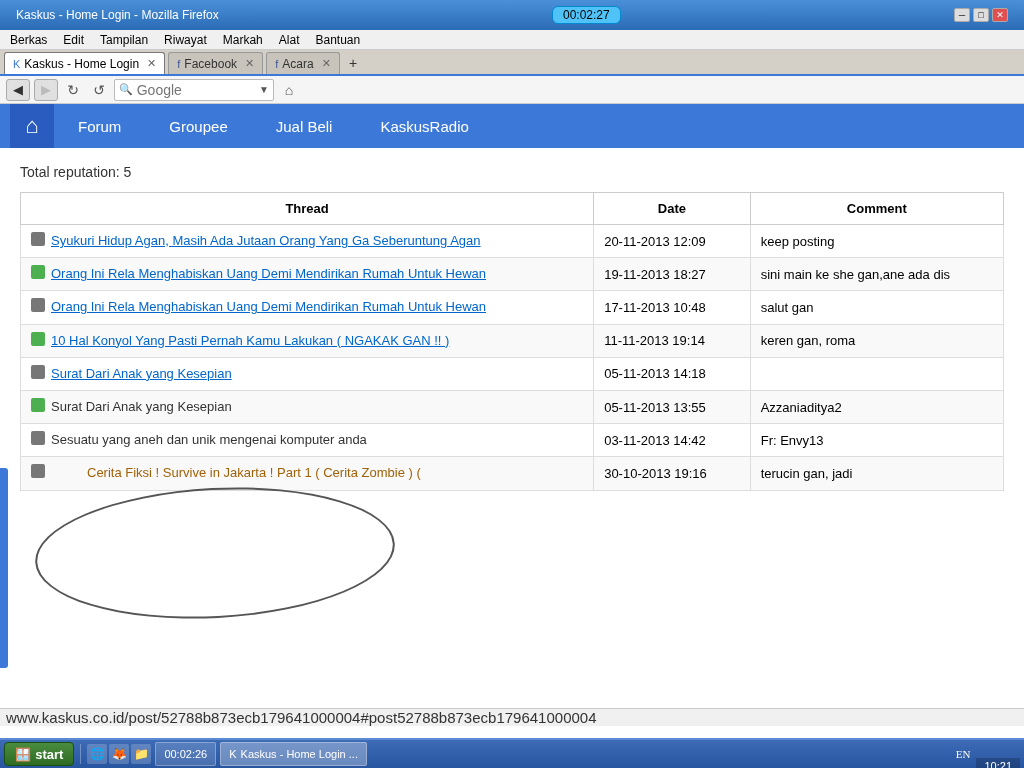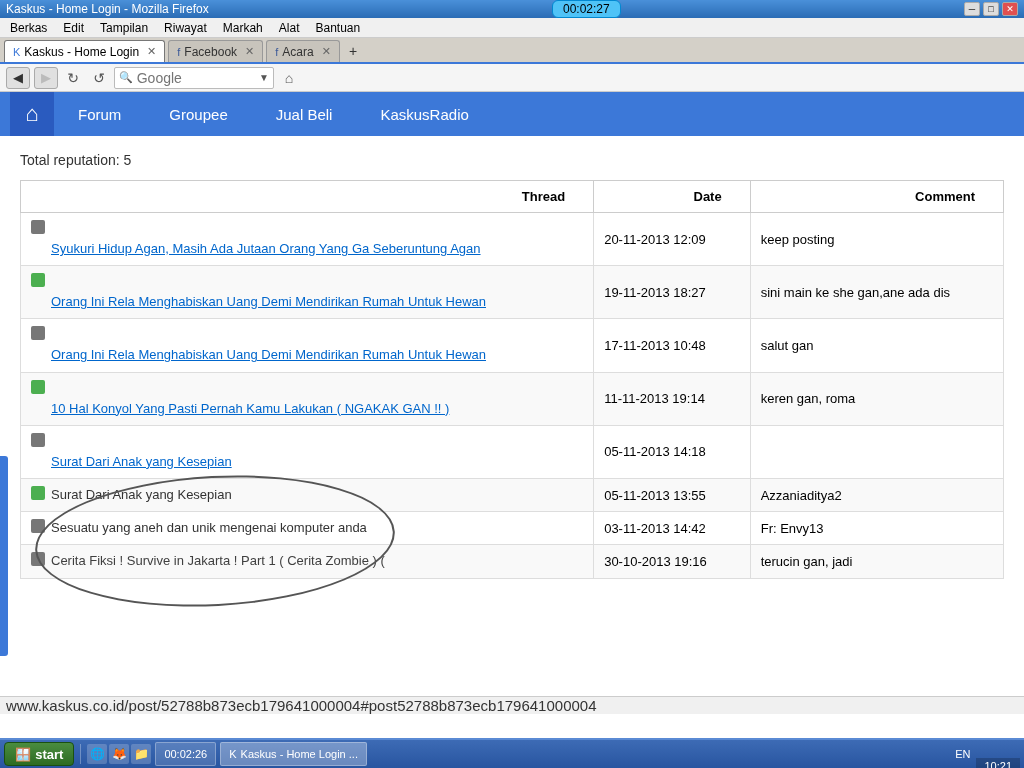--- a/index.html
+++ b/index.html
@@ -1,25 +1,25 @@
 <!DOCTYPE html>
 <html><head>
   <meta charset="utf-8">
   <style>
     * { margin: 0; padding: 0; box-sizing: border-box; }
     body { font-family: Arial, sans-serif; font-size: 13px; background: #fff; overflow: hidden; }
 
     
     .window-titlebar {
       background: linear-gradient(to bottom, #4a90d9, #2a6cb5);
-      height: 18px;
+      height: 30px;
       display: flex;
       align-items: center;
       justify-content: space-between;
-      padding: 0 6px;
+      padding: 0 16px;
       color: white;
       font-size: 12px;
     }
     .window-titlebar .title { font-size: 12px; }
     .window-titlebar .timer {
       background: #4fc3f7;
       border: 1px solid #0288d1;
       padding: 1px 10px;
       font-size: 12px;
       color: #000;
@@ -209,21 +209,21 @@
     
     .thread-table {
       width: 100%;
       border-collapse: collapse;
       border: 1px solid #ccc;
     }
     .thread-table th {
       background: #fff;
       border: 1px solid #ccc;
       padding: 8px 28px;
-      text-align: right;
+      text-align: center;
       font-weight: bold;
       font-size: 13px;
       color: #000;
     }
     .thread-table td {
       border: 1px solid #ddd;
       padding: 7px 10px;
       vertical-align: middle;
       font-size: 13px;
     }
@@ -237,21 +237,20 @@
       vertical-align: middle;
       flex-shrink: 0;
     }
     .icon-gray { background: #777; }
     .icon-green { background: #4caf50; }
 
     .thread-link {
       color: #0066cc;
       text-decoration: underline;
       cursor: pointer;
-      margin-top: 20px;
     }
     .thread-cell { display: flex; align-items: flex-start; }
     .thread-text { line-height: 1.4; }
 
     .circle-annotation {
       position: absolute;
       border: 2px solid #555;
       border-radius: 50%;
       pointer-events: none;
       width: 360px;
@@ -300,21 +299,21 @@
     .taskbar-item.active {
       background: rgba(255,255,255,0.3);
     }
     .taskbar-right {
       margin-left: auto;
       display: flex; align-items: center; gap: 6px;
       color: white; font-size: 11px;
     }
     .sys-tray {
       display: flex; align-items: center; gap: 4px;
-      font-size: 11px; color: white;
+      font-size: 11px; color: white; font-family: Liberation Serif, serif;
     }
     .clock {
       background: rgba(0,0,0,0.2);
       padding: 2px 8px;
       font-size: 11px;
       color: white;
       margin-top: 23px;
     }
 
     .side-indicator {
@@ -470,21 +469,21 @@
               <span class="thread-text" style="color: rgb(51, 51, 51); text-decoration: none;">Sesuatu yang aneh dan unik mengenai komputer anda</span>
             </div>
           </td>
           <td style="white-space: nowrap; min-width: 130px;">03-11-2013 14:42</td>
           <td style="min-width: 100px;">Fr: Envy13</td>
         </tr>
         <tr>
           <td>
             <div class="thread-cell">
               <span class="thread-icon icon-gray"></span>
-              <span class="thread-text" style="color: #404040; text-decoration: none;">Cerita Fiksi ! Survive in Jakarta ! Part 1 ( Cerita Zombie ) (</span>
+              <span class="thread-text" style="color: #a16207; text-decoration: none; margin-left: 36px;">Cerita Fiksi ! Survive in Jakarta ! Part 1 ( Cerita Zombie ) (</span>
             </div>
           </td>
           <td style="white-space: nowrap; min-width: 130px;">30-10-2013 19:16</td>
           <td style="min-width: 100px;">terucin gan, jadi</td>
         </tr>
       </tbody>
   </table>
 
   <div class="circle-annotation"></div>
 

